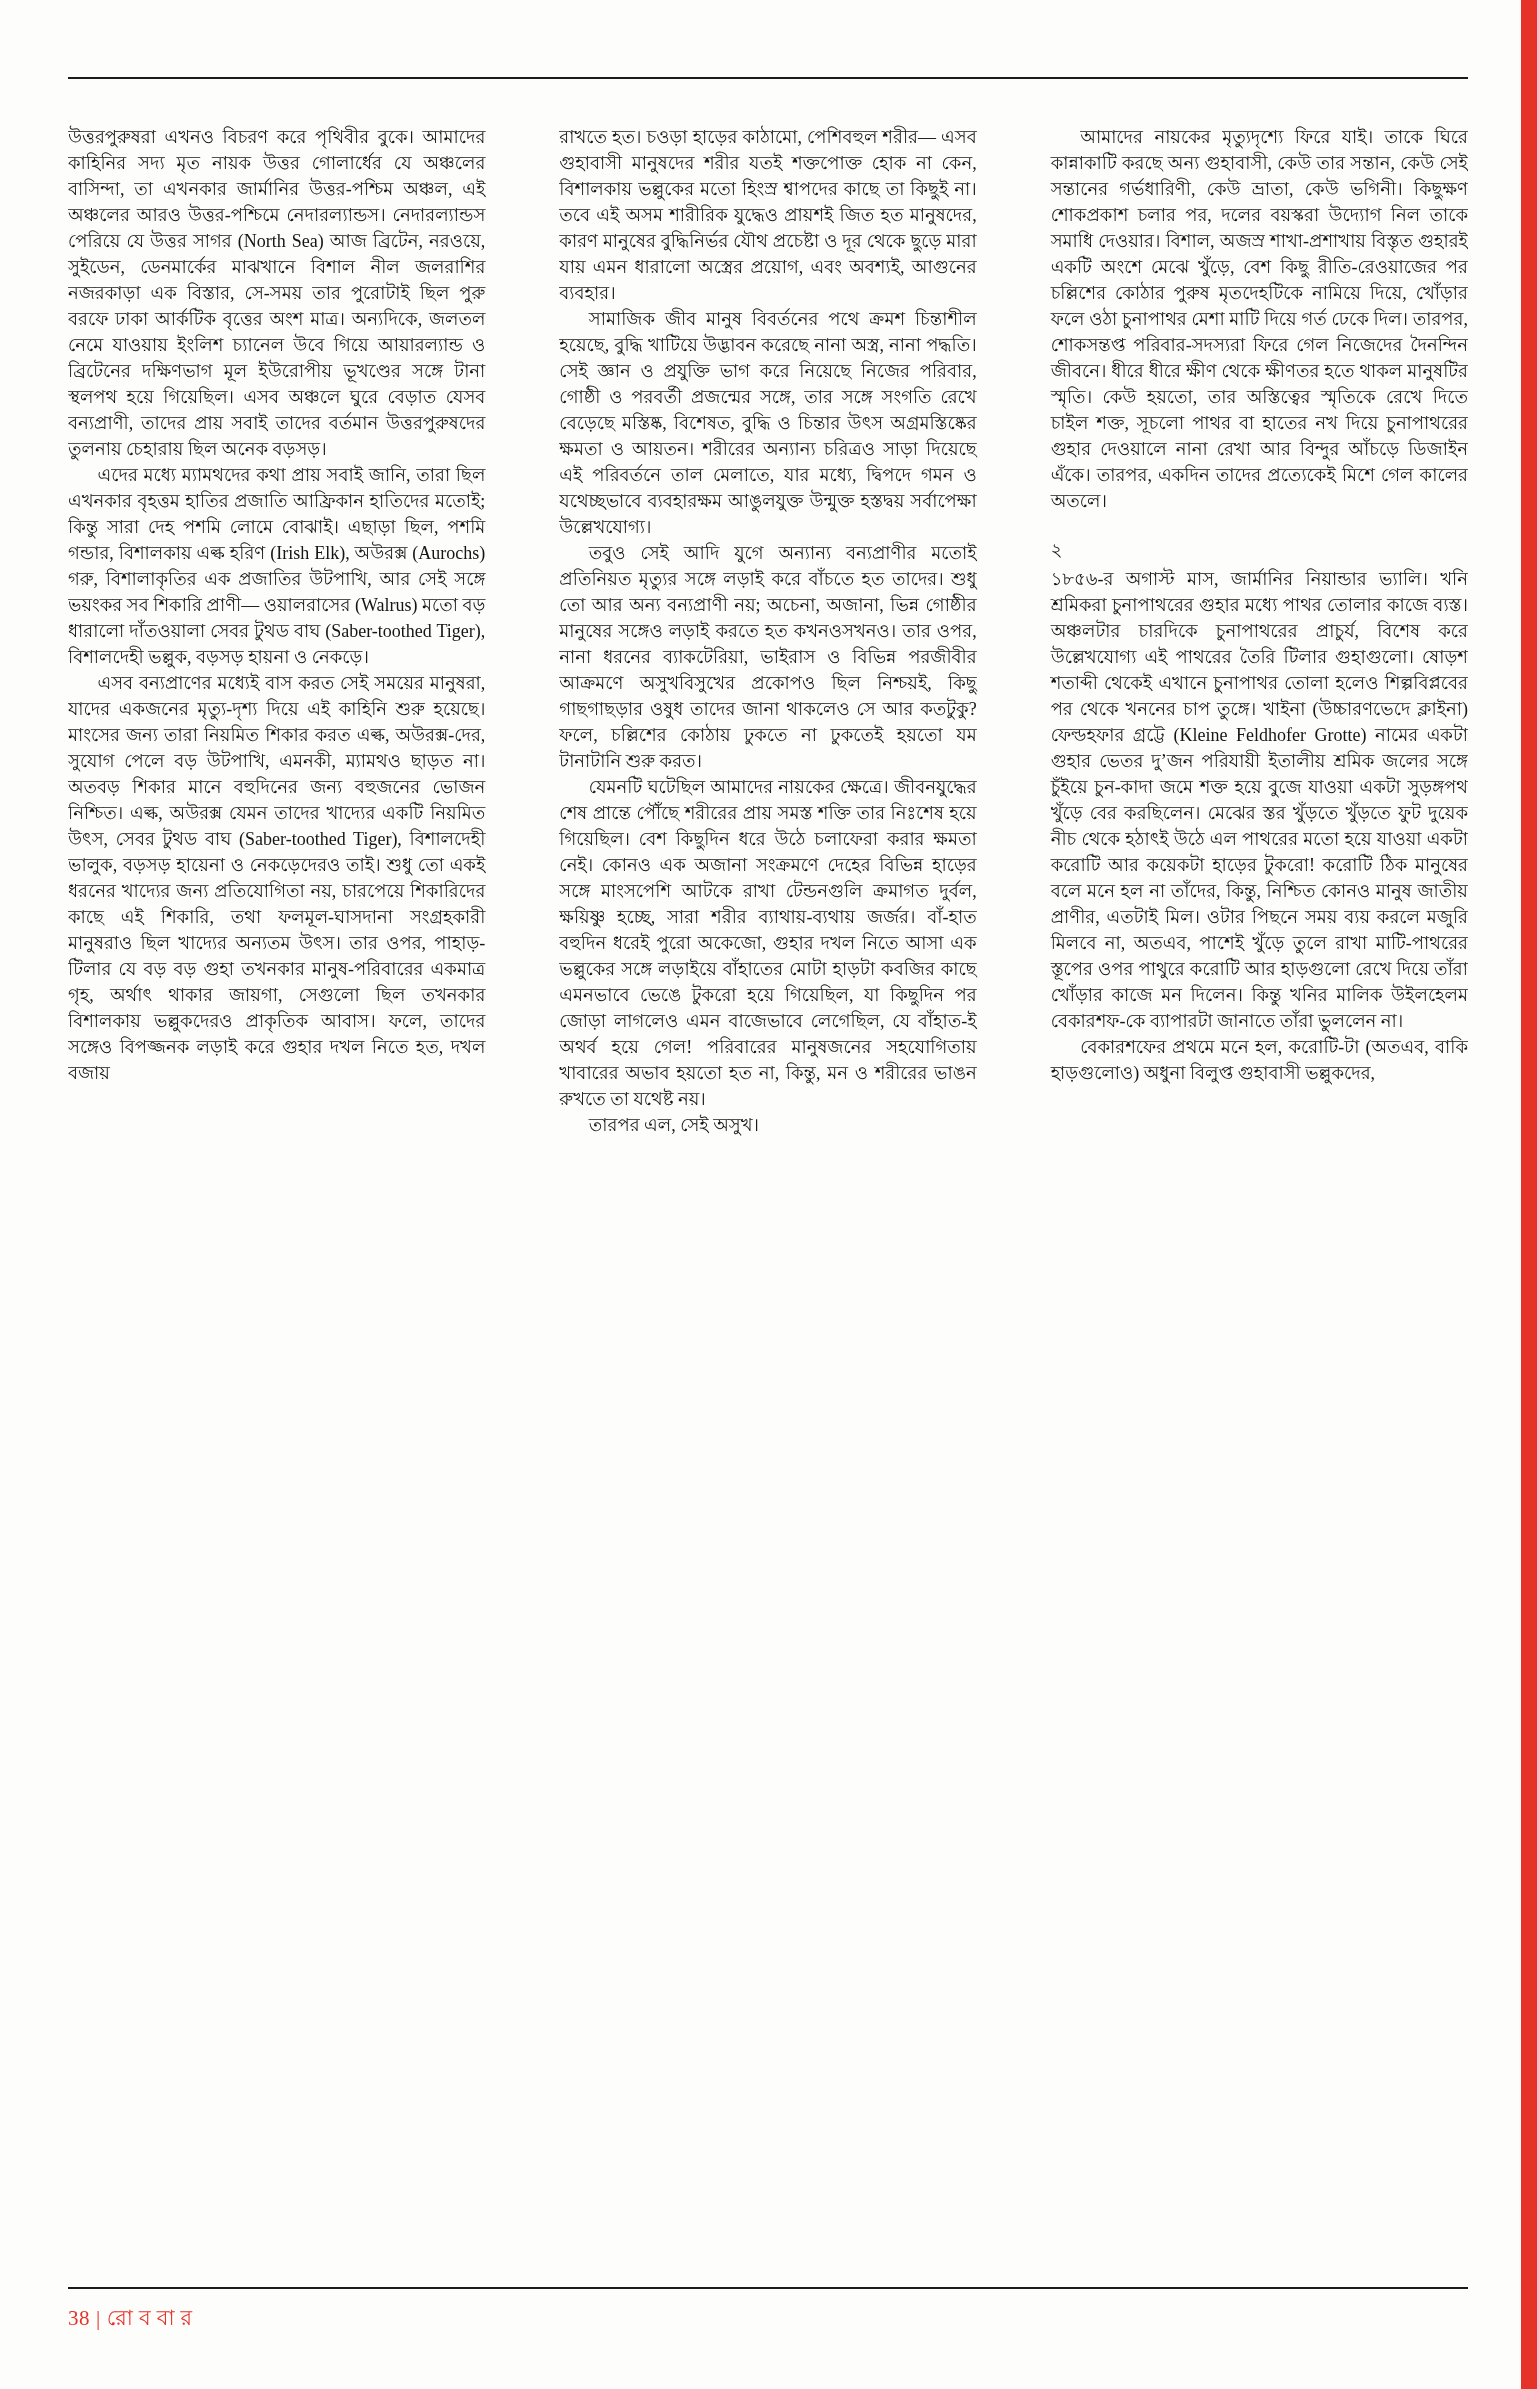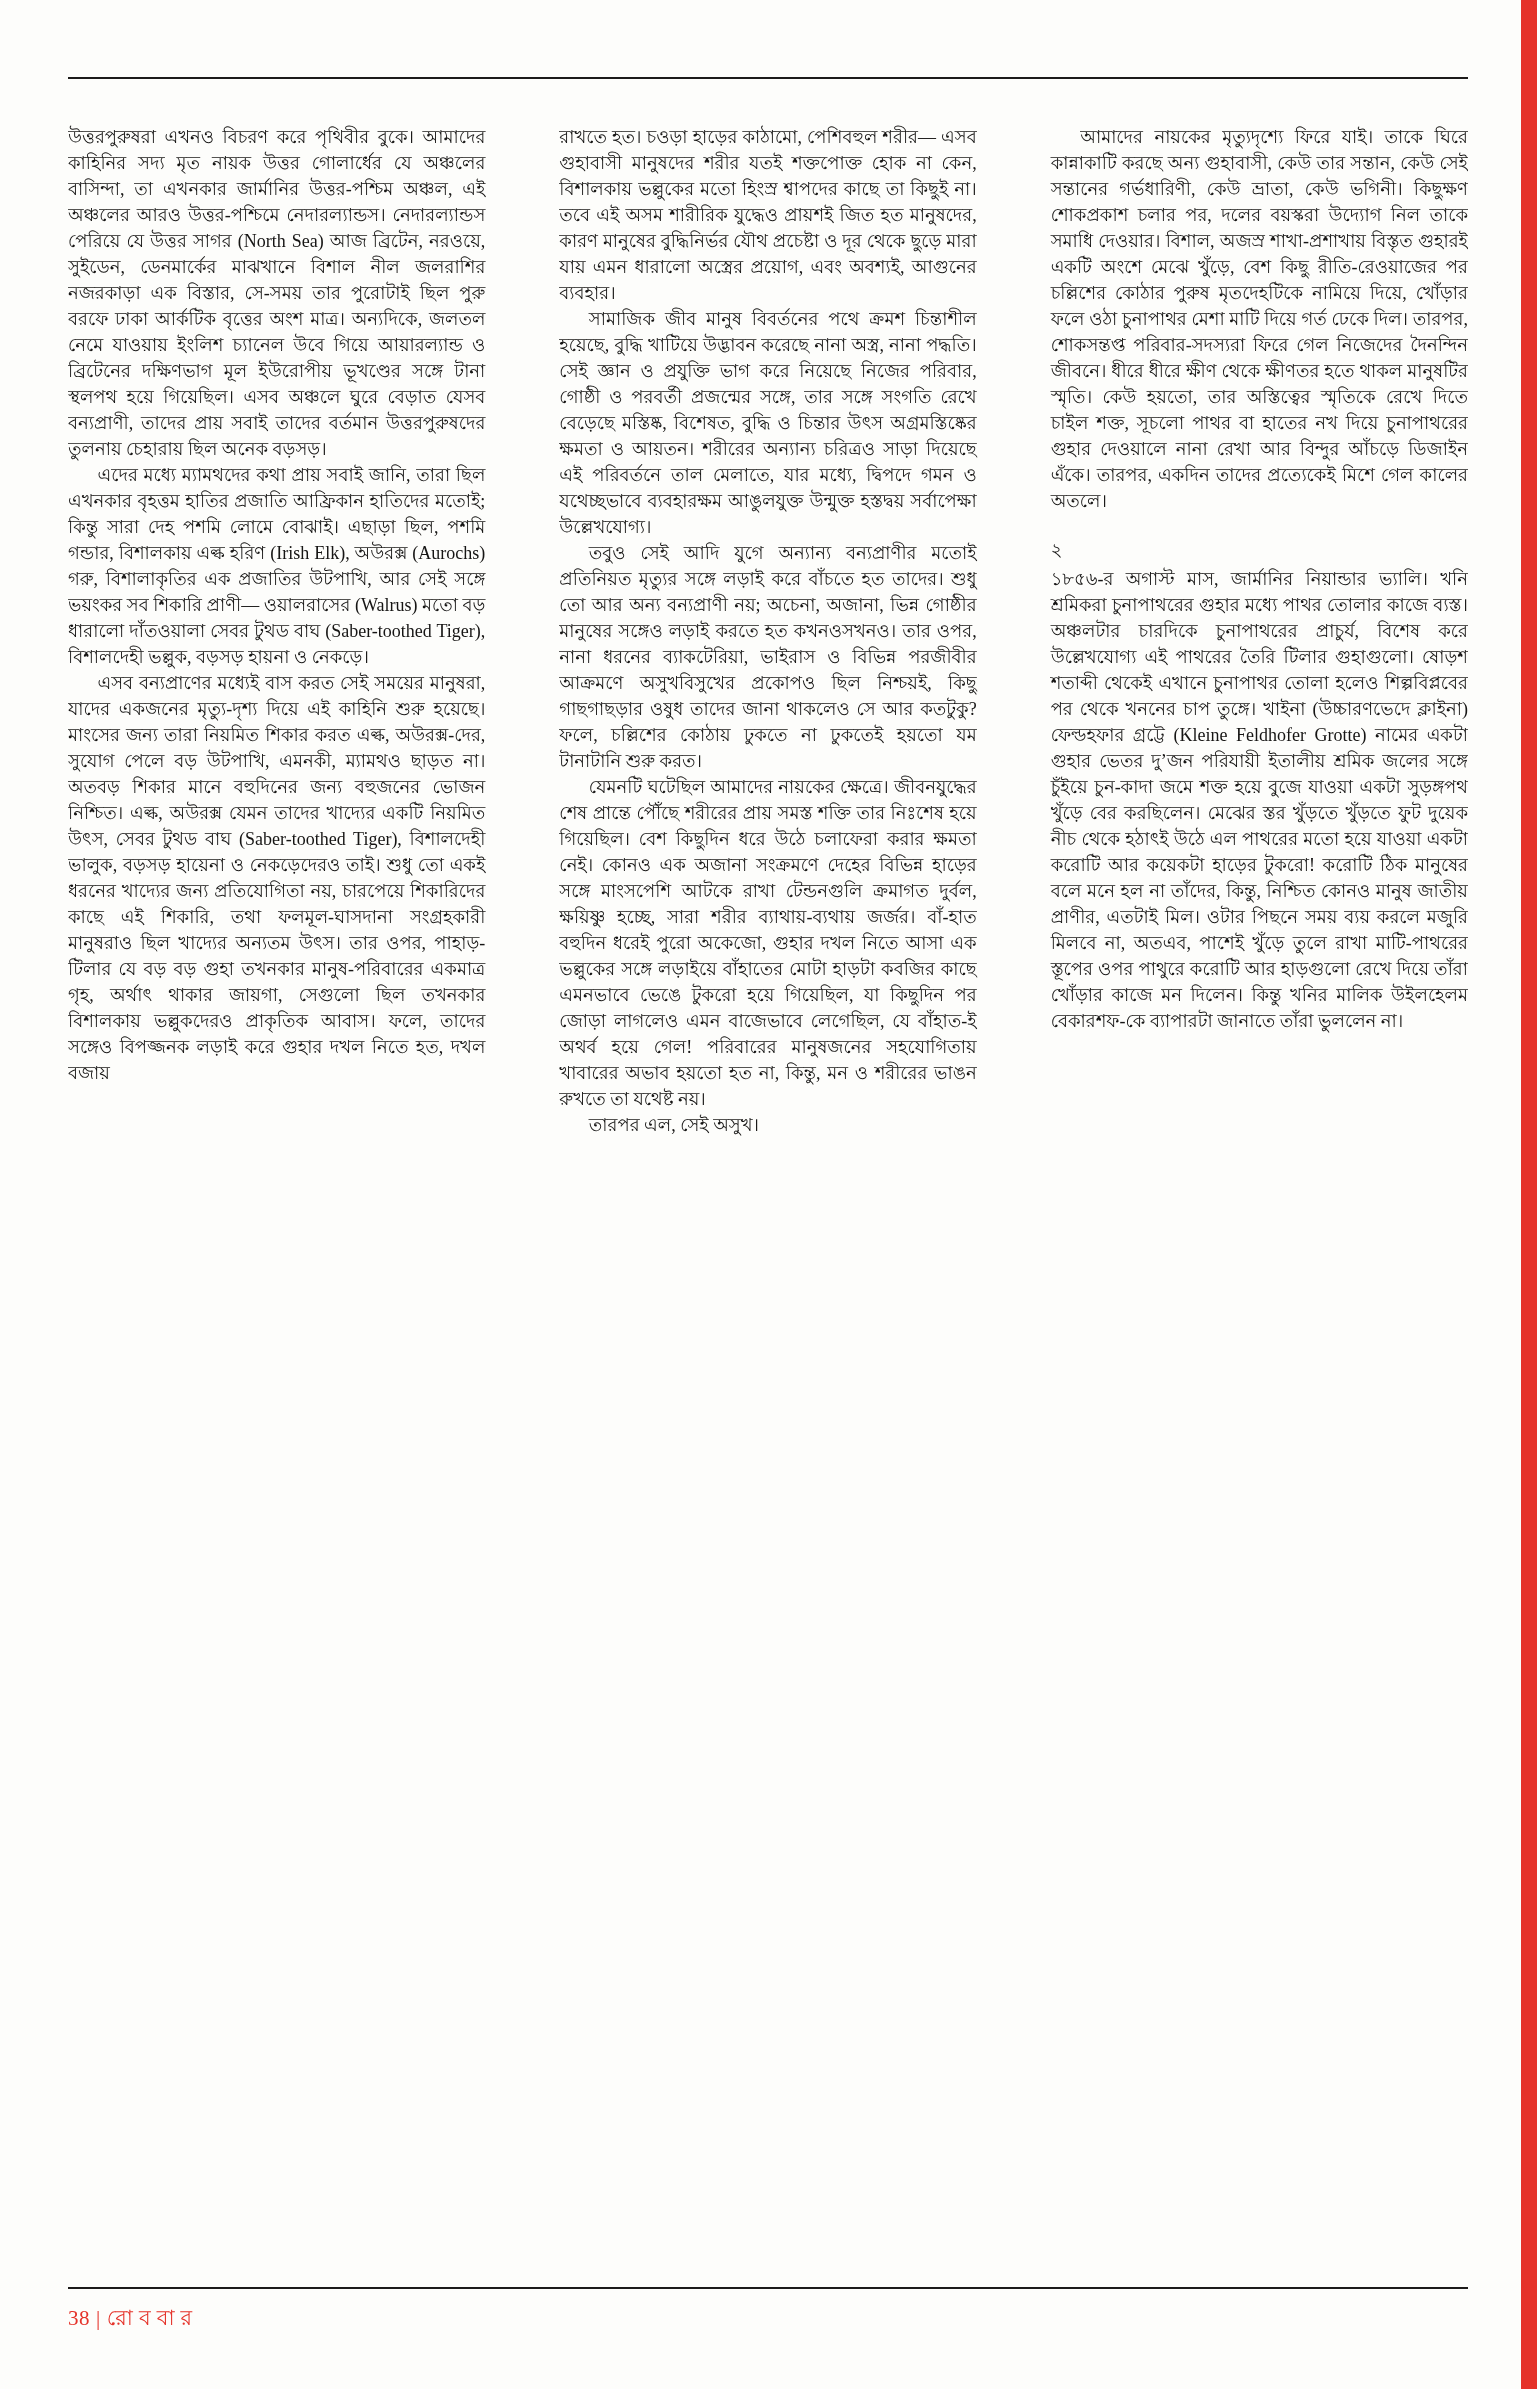--- a/index.html
+++ b/index.html
@@ -78,20 +78,21 @@
       <p class="noindent">রাখতে হত। চওড়া হাড়ের কাঠামো, পেশিবহুল শরীর— এসব গুহাবাসী মানুষদের শরীর যতই শক্তপোক্ত হোক না কেন, বিশালকায় ভল্লুকের মতো হিংস্র শ্বাপদের কাছে তা কিছুই না। তবে এই অসম শারীরিক যুদ্ধেও প্রায়শই জিত হত মানুষদের, কারণ মানুষের বুদ্ধিনির্ভর যৌথ প্রচেষ্টা ও দূর থেকে ছুড়ে মারা যায় এমন ধারালো অস্ত্রের প্রয়োগ, এবং অবশ্যই, আগুনের ব্যবহার।</p>
       <p class="">সামাজিক জীব মানুষ বিবর্তনের পথে ক্রমশ চিন্তাশীল হয়েছে, বুদ্ধি খাটিয়ে উদ্ভাবন করেছে নানা অস্ত্র, নানা পদ্ধতি। সেই জ্ঞান ও প্রযুক্তি ভাগ করে নিয়েছে নিজের পরিবার, গোষ্ঠী ও পরবর্তী প্রজন্মের সঙ্গে, তার সঙ্গে সংগতি রেখে বেড়েছে মস্তিষ্ক, বিশেষত, বুদ্ধি ও চিন্তার উৎস অগ্রমস্তিষ্কের ক্ষমতা ও আয়তন। শরীরের অন্যান্য চরিত্রও সাড়া দিয়েছে এই পরিবর্তনে তাল মেলাতে, যার মধ্যে, দ্বিপদে গমন ও যথেচ্ছভাবে ব্যবহারক্ষম আঙুলযুক্ত উন্মুক্ত হস্তদ্বয় সর্বাপেক্ষা উল্লেখযোগ্য।</p>
       <p class="">তবুও সেই আদি যুগে অন্যান্য বন্যপ্রাণীর মতোই প্রতিনিয়ত মৃত্যুর সঙ্গে লড়াই করে বাঁচতে হত তাদের। শুধু তো আর অন্য বন্যপ্রাণী নয়; অচেনা, অজানা, ভিন্ন গোষ্ঠীর মানুষের সঙ্গেও লড়াই করতে হত কখনওসখনও। তার ওপর, নানা ধরনের ব্যাকটেরিয়া, ভাইরাস ও বিভিন্ন পরজীবীর আক্রমণে অসুখবিসুখের প্রকোপও ছিল নিশ্চয়ই, কিছু গাছগাছড়ার ওষুধ তাদের জানা থাকলেও সে আর কতটুকু? ফলে, চল্লিশের কোঠায় ঢুকতে না ঢুকতেই হয়তো যম টানাটানি শুরু করত।</p>
       <p class="">যেমনটি ঘটেছিল আমাদের নায়কের ক্ষেত্রে। জীবনযুদ্ধের শেষ প্রান্তে পৌঁছে শরীরের প্রায় সমস্ত শক্তি তার নিঃশেষ হয়ে গিয়েছিল। বেশ কিছুদিন ধরে উঠে চলাফেরা করার ক্ষমতা নেই। কোনও এক অজানা সংক্রমণে দেহের বিভিন্ন হাড়ের সঙ্গে মাংসপেশি আটকে রাখা টেন্ডনগুলি ক্রমাগত দুর্বল, ক্ষয়িষ্ণু হচ্ছে, সারা শরীর ব্যাথায়-ব্যথায় জর্জর। বাঁ-হাত বহুদিন ধরেই পুরো অকেজো, গুহার দখল নিতে আসা এক ভল্লুকের সঙ্গে লড়াইয়ে বাঁহাতের মোটা হাড়টা কবজির কাছে এমনভাবে ভেঙে টুকরো হয়ে গিয়েছিল, যা কিছুদিন পর জোড়া লাগলেও এমন বাজেভাবে লেগেছিল, যে বাঁহাত-ই অথর্ব হয়ে গেল! পরিবারের মানুষজনের সহযোগিতায় খাবারের অভাব হয়তো হত না, কিন্তু, মন ও শরীরের ভাঙন রুখতে তা যথেষ্ট নয়।</p>
       <p class="">তারপর এল, সেই অসুখ।</p>
     </div>
     <div class="column">
       <p class="">আমাদের নায়কের মৃত্যুদৃশ্যে ফিরে যাই। তাকে ঘিরে কান্নাকাটি করছে অন্য গুহাবাসী, কেউ তার সন্তান, কেউ সেই সন্তানের গর্ভধারিণী, কেউ ভ্রাতা, কেউ ভগিনী। কিছুক্ষণ শোকপ্রকাশ চলার পর, দলের বয়স্করা উদ্যোগ নিল তাকে সমাধি দেওয়ার। বিশাল, অজস্র শাখা-প্রশাখায় বিস্তৃত গুহারই একটি অংশে মেঝে খুঁড়ে, বেশ কিছু রীতি-রেওয়াজের পর চল্লিশের কোঠার পুরুষ মৃতদেহটিকে নামিয়ে দিয়ে, খোঁড়ার ফলে ওঠা চুনাপাথর মেশা মাটি দিয়ে গর্ত ঢেকে দিল। তারপর, শোকসন্তপ্ত পরিবার-সদস্যরা ফিরে গেল নিজেদের দৈনন্দিন জীবনে। ধীরে ধীরে ক্ষীণ থেকে ক্ষীণতর হতে থাকল মানুষটির স্মৃতি। কেউ হয়তো, তার অস্তিত্বের স্মৃতিকে রেখে দিতে চাইল শক্ত, সূচলো পাথর বা হাতের নখ দিয়ে চুনাপাথরের গুহার দেওয়ালে নানা রেখা আর বিন্দুর আঁচড়ে ডিজাইন এঁকে। তারপর, একদিন তাদের প্রত্যেকেই মিশে গেল কালের অতলে।</p>
       <p class="noindent section-number">২</p>
       <p class="noindent">১৮৫৬-র অগাস্ট মাস, জার্মানির নিয়ান্ডার ভ্যালি। খনি শ্রমিকরা চুনাপাথরের গুহার মধ্যে পাথর তোলার কাজে ব্যস্ত। অঞ্চলটার চারদিকে চুনাপাথরের প্রাচুর্য, বিশেষ করে উল্লেখযোগ্য এই পাথরের তৈরি টিলার গুহাগুলো। ষোড়শ শতাব্দী থেকেই এখানে চুনাপাথর তোলা হলেও শিল্পবিপ্লবের পর থেকে খননের চাপ তুঙ্গে। খাইনা (উচ্চারণভেদে ক্লাইনা) ফেল্ডহফার গ্রট্টে (Kleine Feldhofer Grotte) নামের একটা গুহার ভেতর দু’জন পরিযায়ী ইতালীয় শ্রমিক জলের সঙ্গে চুঁইয়ে চুন-কাদা জমে শক্ত হয়ে বুজে যাওয়া একটা সুড়ঙ্গপথ খুঁড়ে বের করছিলেন। মেঝের স্তর খুঁড়তে খুঁড়তে ফুট দুয়েক নীচ থেকে হঠাৎই উঠে এল পাথরের মতো হয়ে যাওয়া একটা করোটি আর কয়েকটা হাড়ের টুকরো! করোটি ঠিক মানুষের বলে মনে হল না তাঁদের, কিন্তু, নিশ্চিত কোনও মানুষ জাতীয় প্রাণীর, এতটাই মিল। ওটার পিছনে সময় ব্যয় করলে মজুরি মিলবে না, অতএব, পাশেই খুঁড়ে তুলে রাখা মাটি-পাথরের স্তূপের ওপর পাথুরে করোটি আর হাড়গুলো রেখে দিয়ে তাঁরা খোঁড়ার কাজে মন দিলেন। কিন্তু খনির মালিক উইলহেলম বেকারশফ-কে ব্যাপারটা জানাতে তাঁরা ভুললেন না।</p>
+      <p class="">বেকারশফের প্রথমে মনে হল, করোটি-টা (অতএব, বাকি হাড়গুলোও) অধুনা বিলুপ্ত গুহাবাসী ভল্লুকদের,</p>
     </div>
   </div>
 
 <div class="rule rule-bottom"></div>
 
 <div class="footer" style="color: rgb(229, 51, 42);">
   <span>38</span><span>|</span><span>রো ব বা র</span>
 </div>
 
 

